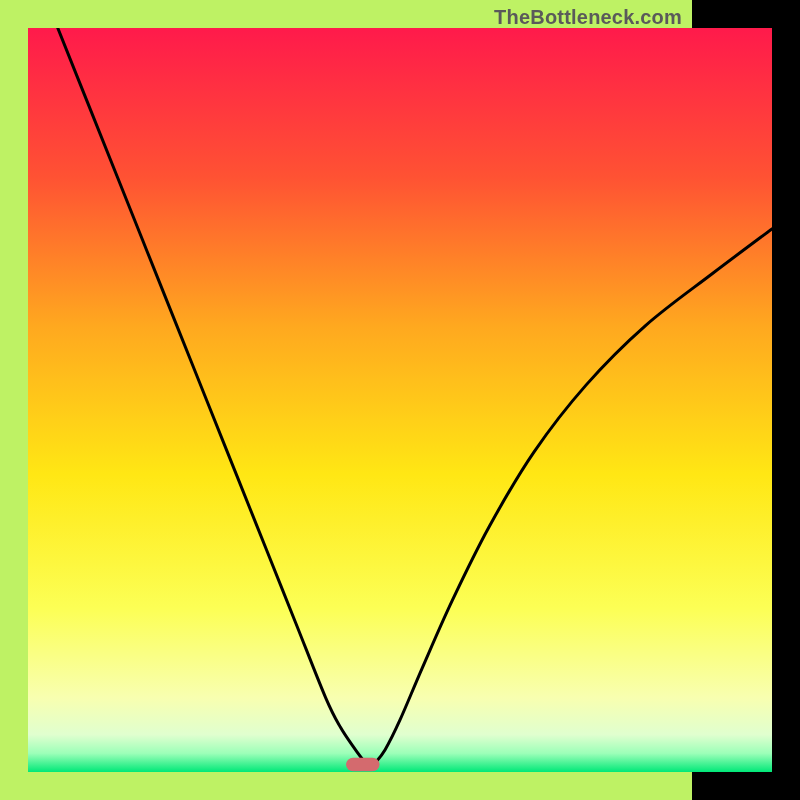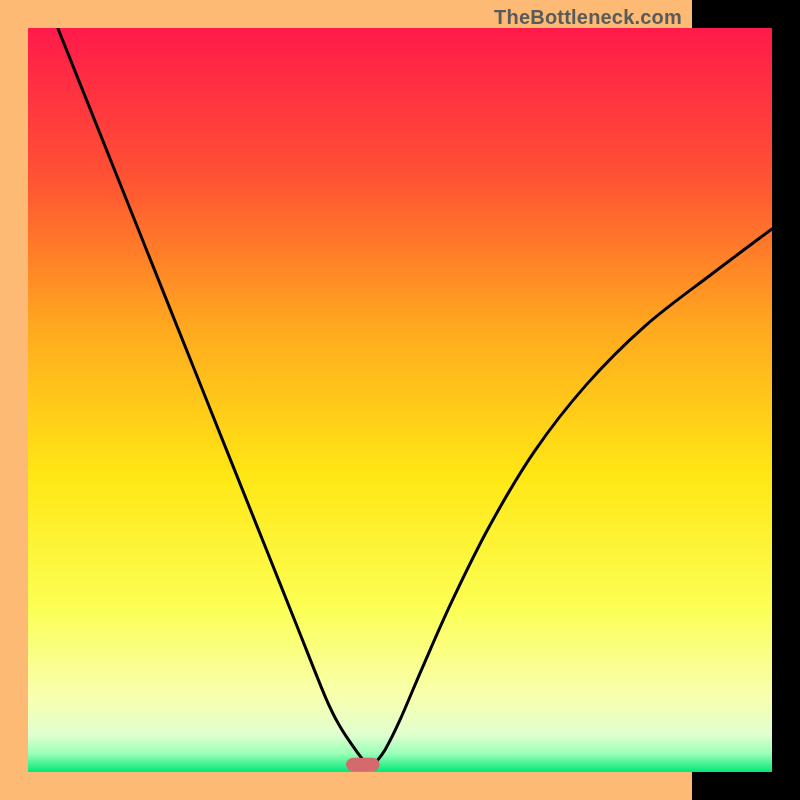--- a/index.html
+++ b/index.html
@@ -9,21 +9,21 @@
     height: 800px;
     background: #000;
     overflow: hidden;
     font-family: Arial, Helvetica, sans-serif;
   }
   .frame {
     position: absolute;
     top: 0; left: 0;
     width: 692px;
     height: 800px;
-    background: #fdba74;
+    background: #bef264;
   }
   .watermark {
     position: absolute;
     top: 6px;
     right: 10px;
     color: #5a5a5a;
     font-size: 20px;
     font-weight: 600;
     letter-spacing: 0.2px;
     user-select: none;

